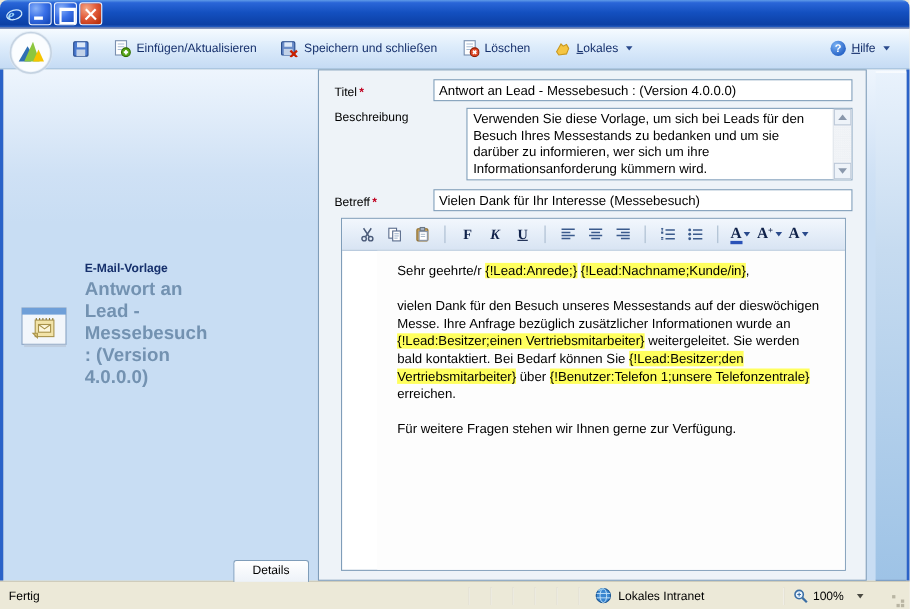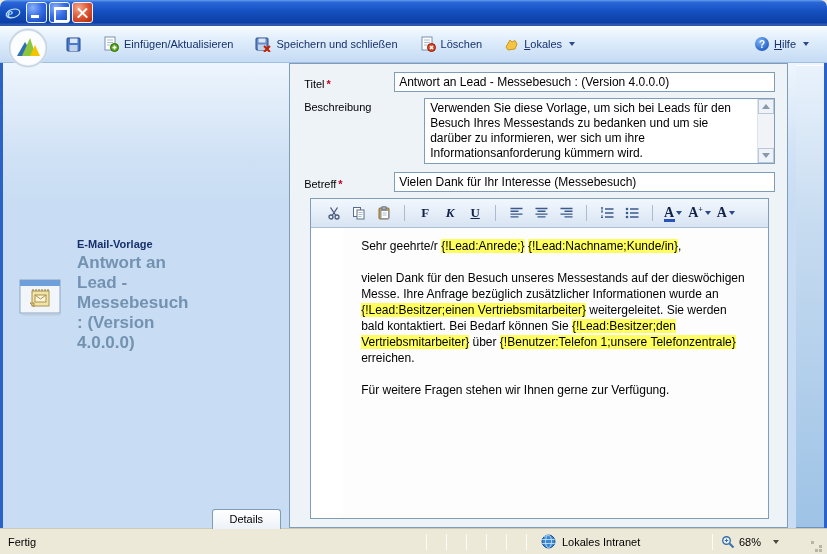--- a/index.html
+++ b/index.html
@@ -344,18 +344,18 @@
       </svg>
       <span>Lokales Intranet</span>
     </span>
     <span class="sdiv" style="margin-left:0;"></span>
     <span class="zoomctl">
       <svg width="14" height="14" viewBox="0 0 14 14">
         <circle cx="5.5" cy="5.5" r="3.8" fill="#eaf4fd" stroke="#3a6ea5" stroke-width="1.4"></circle>
         <path d="M8.5 8.5 L12.5 12.5" stroke="#3a6ea5" stroke-width="2"></path>
         <path d="M3.8 5.5 h3.4 M5.5 3.8 v3.4" stroke="#3a6ea5" stroke-width="1"></path>
       </svg>
-      <span>68%</span>
+      <span>100%</span>
       <span class="zoom-dd"></span>
     </span>
     <span class="grip"></span>
   </div>
 </div>
 
 </body></html>

